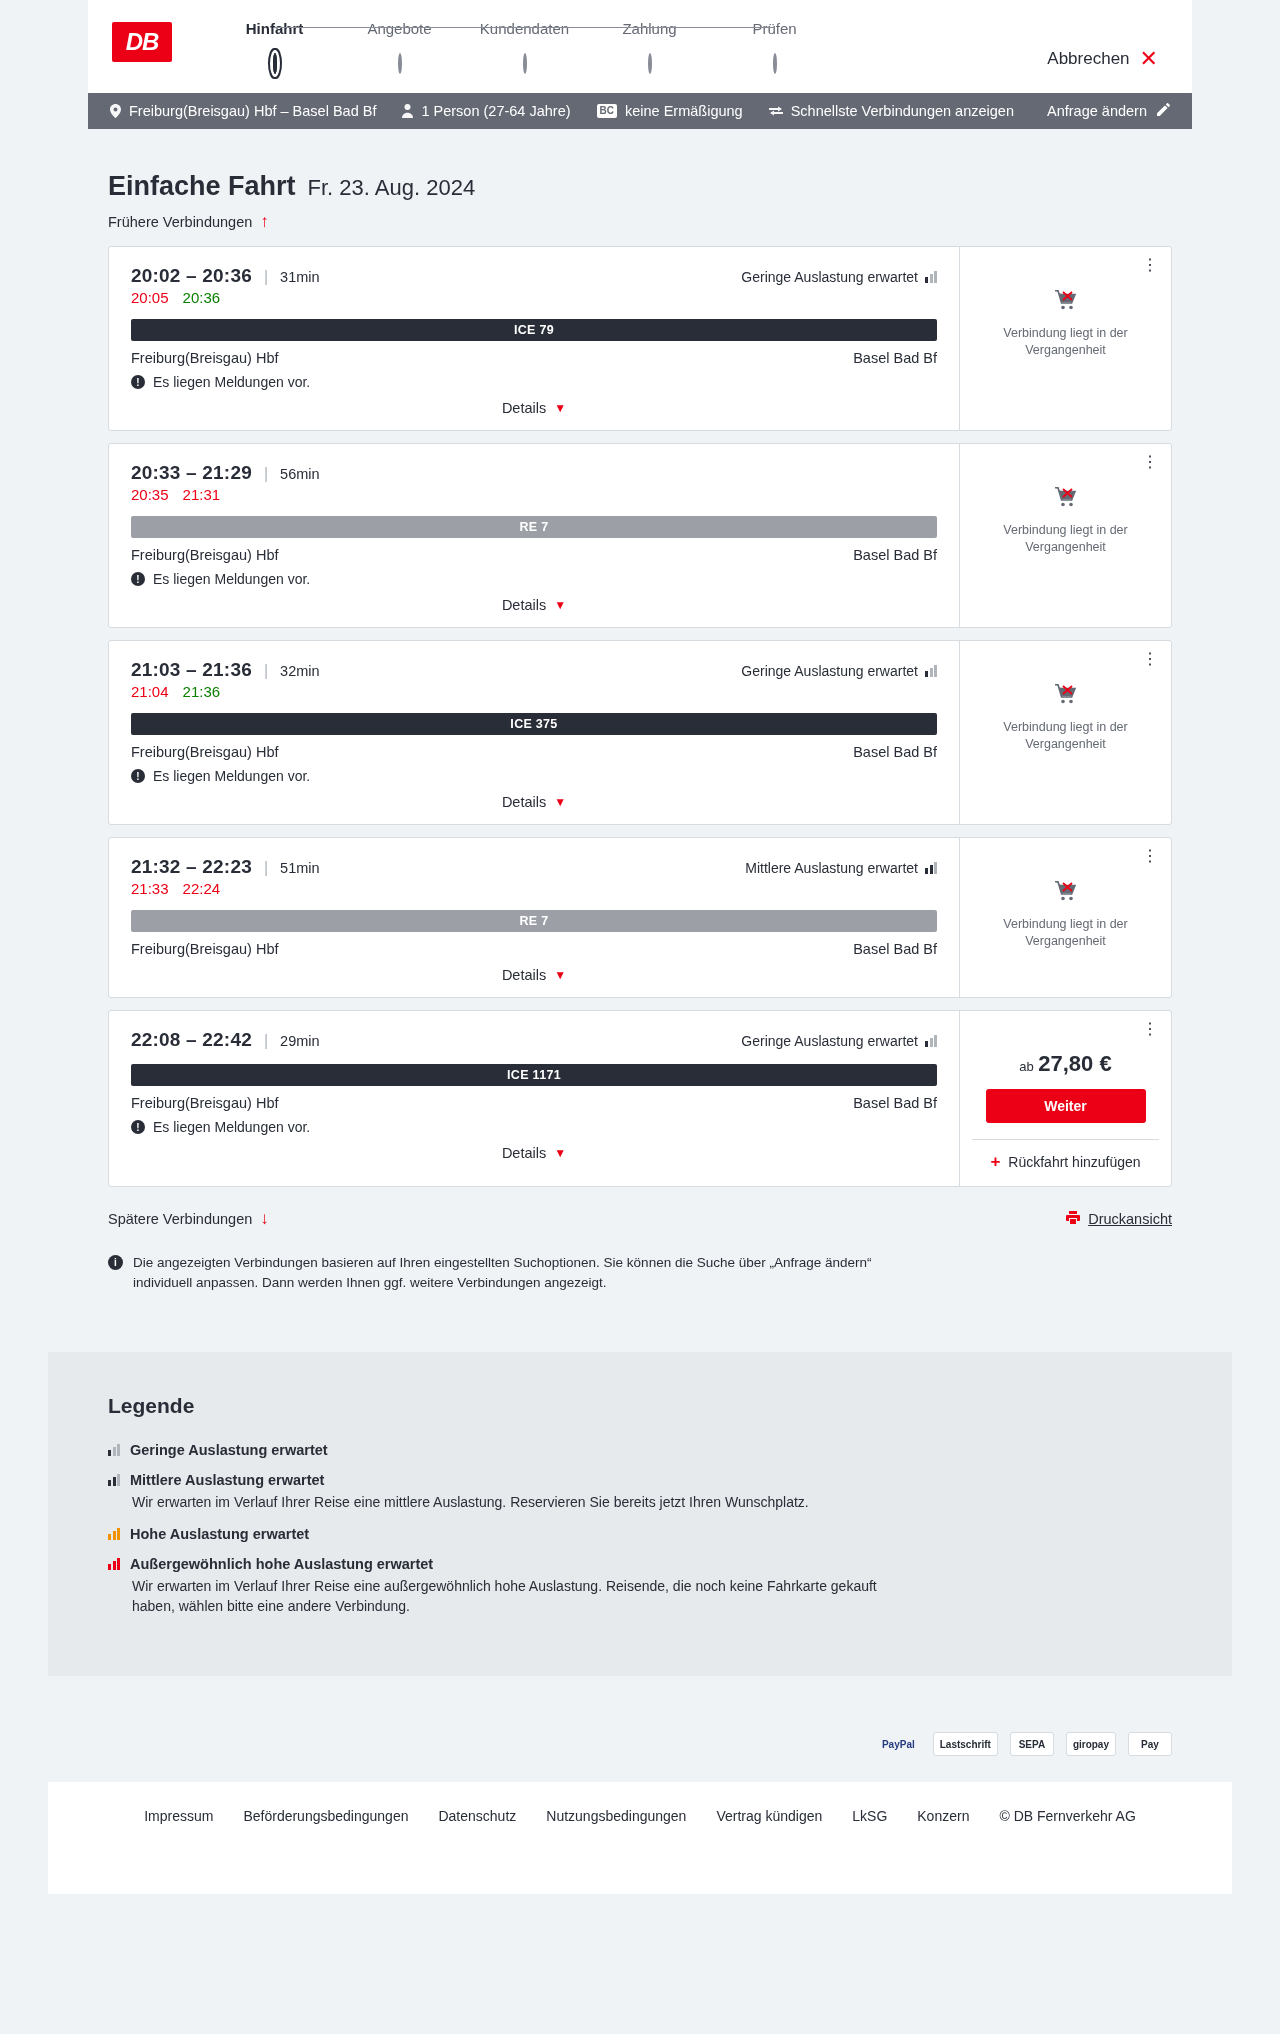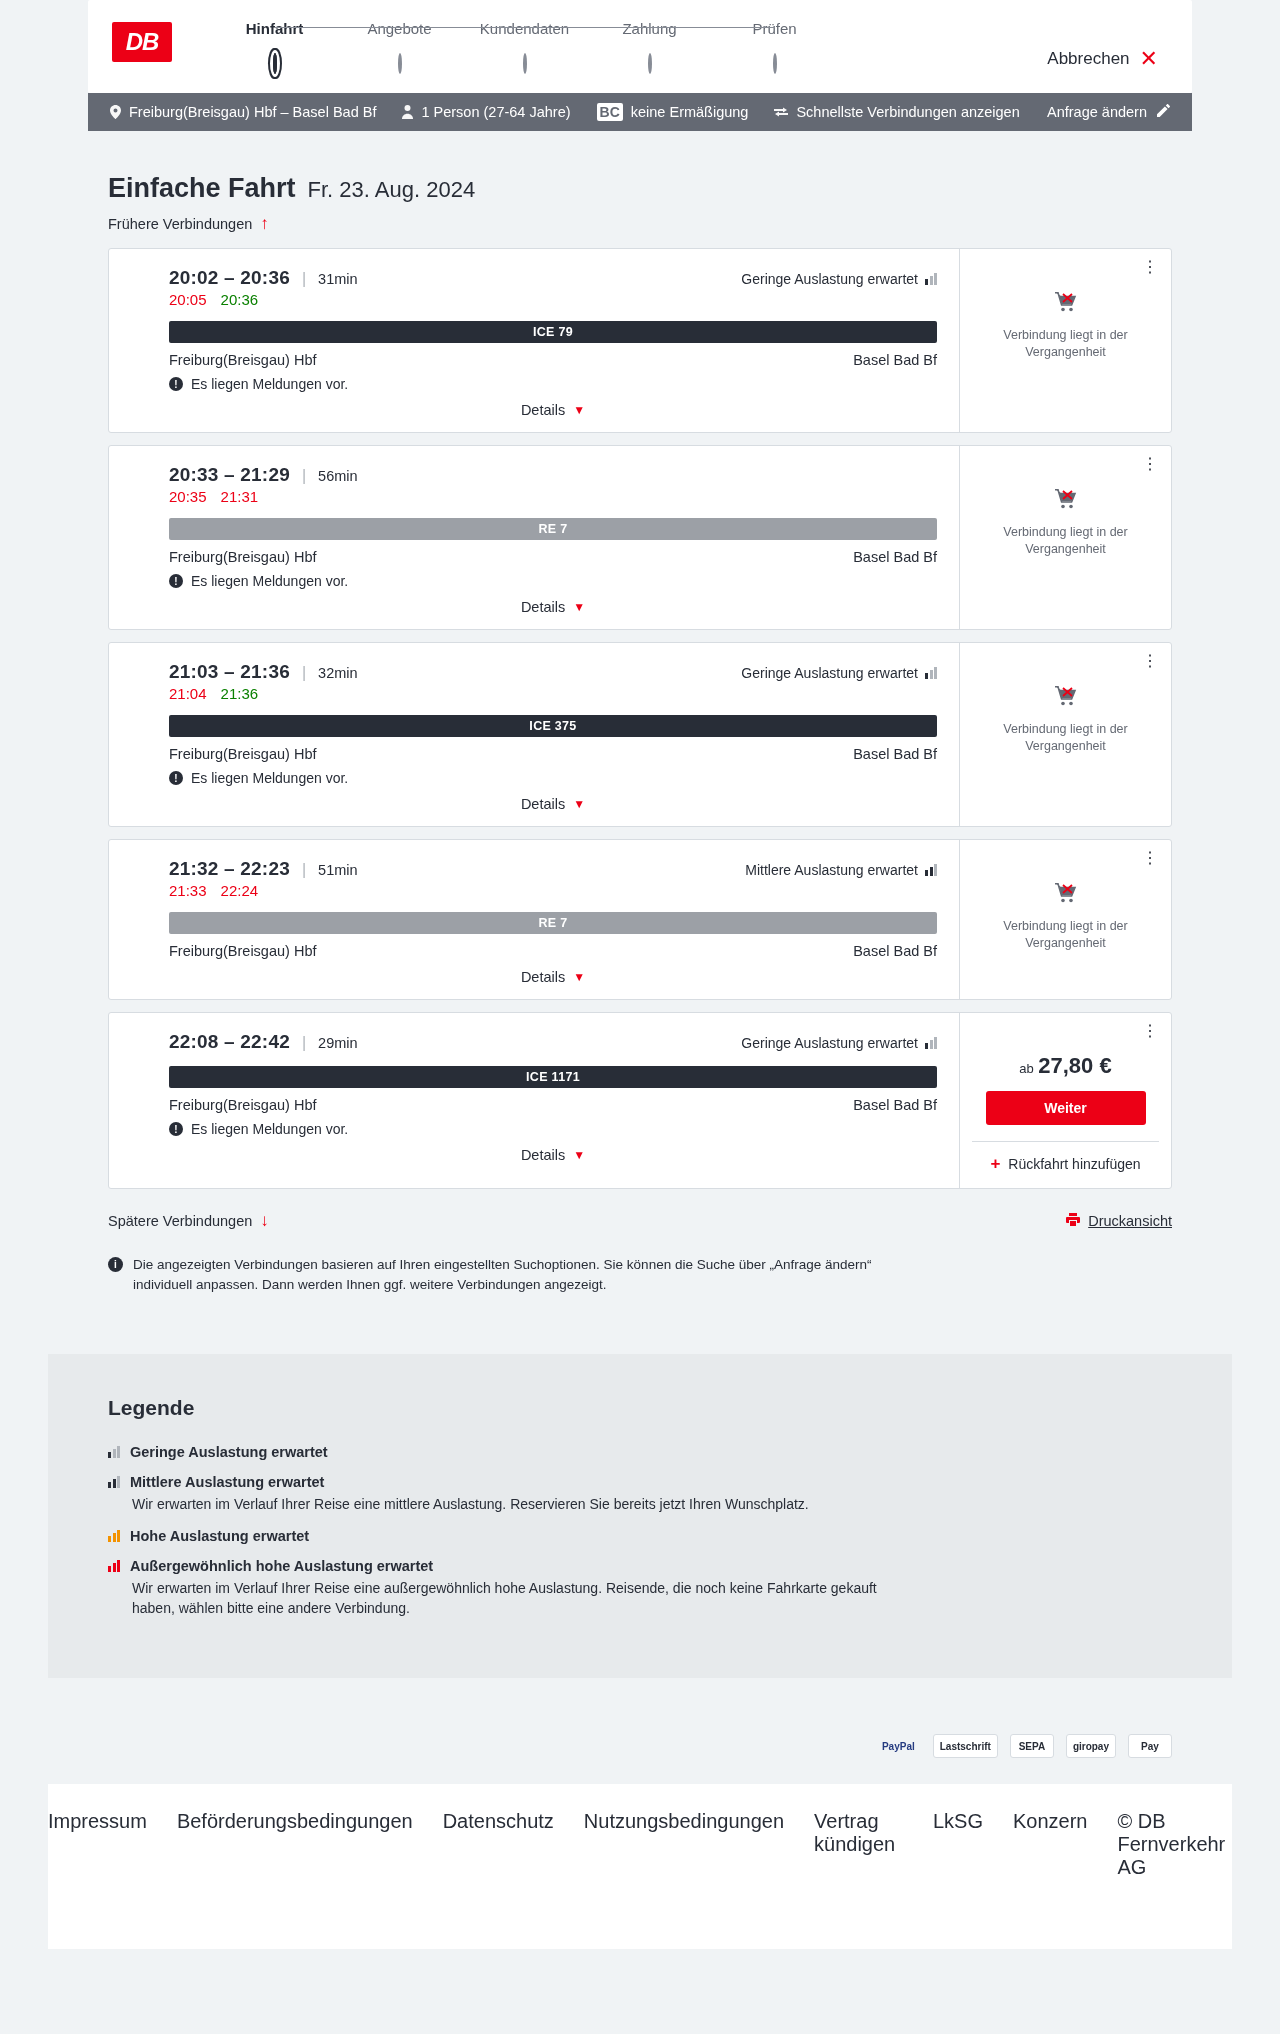--- a/index.html
+++ b/index.html
@@ -90,21 +90,21 @@
     margin: 0 40px;
     padding: 10px 22px;
     display: flex;
     align-items: center;
     font-size: 14.5px;
     gap: 26px;
   }
   .summary-item { display: flex; align-items: center; gap: 8px; white-space: nowrap; }
   .summary-item .ic { opacity: .95; display: inline-flex; }
   .badge-bc {
-    background: #fff; color: #646973; font-size: 14px; font-weight: bold;
+    background: #fff; color: #646973; font-size: 10px; font-weight: bold;
     padding: 2px 3px; border-radius: 2px; line-height: 1;
   }
   .summary-right { margin-left: auto; display: flex; align-items: center; gap: 10px; cursor: pointer; }
 
   
   .content { padding: 0 40px; background: #f0f3f5; }
   .title-row {
     display: flex; align-items: baseline; gap: 12px;
     padding: 42px 20px 0 20px;
   }
@@ -119,21 +119,21 @@
   .arrow-up, .arrow-down { color: #ec0016; font-size: 17px; }
 
   
   .conn-card {
     display: flex;
     background: #fff;
     margin: 0 20px 12px 20px;
     border: 1px solid #d7dce1;
     border-radius: 3px;
   }
-  .conn-left { flex: 1; padding: 18px 22px 14px 22px; position: relative; margin-left: 38px; }
+  .conn-left { flex: 1; padding: 18px 22px 14px 22px; position: relative; }
   .conn-right {
     width: 212px;
     border-left: 1px solid #d7dce1;
     padding: 14px 12px;
     display: flex; flex-direction: column; align-items: center;
     position: relative;
   }
   .times-row { display: flex; align-items: baseline; gap: 12px; }
   .times { font-size: 19px; font-weight: bold; letter-spacing: .2px; }
   .sep { color: #b0b5bb; }
@@ -242,21 +242,21 @@
     display: flex; align-items: center; justify-content: center;
     font-size: 10px; font-weight: bold; color: #282d37;
     padding: 0 6px;
   }
   .pay-ic.paypal { color: #253b80; }
   .pay-ic.noborder { border: none; background: transparent; }
   .footer {
     background: #fff;
     padding: 26px 0 30px 0;
     display: flex; justify-content: center; gap: 30px;
-    font-size: 20px;
+    font-size: 14px;
   }
   .footer a { color: #282d37; text-decoration: none; cursor: pointer; }
   .footer .copy { color: #282d37; }
   .spacer-bottom { height: 40px; background: #fff; }
 </style>
 </head>
 <body>
 
 <div class="page">
 

